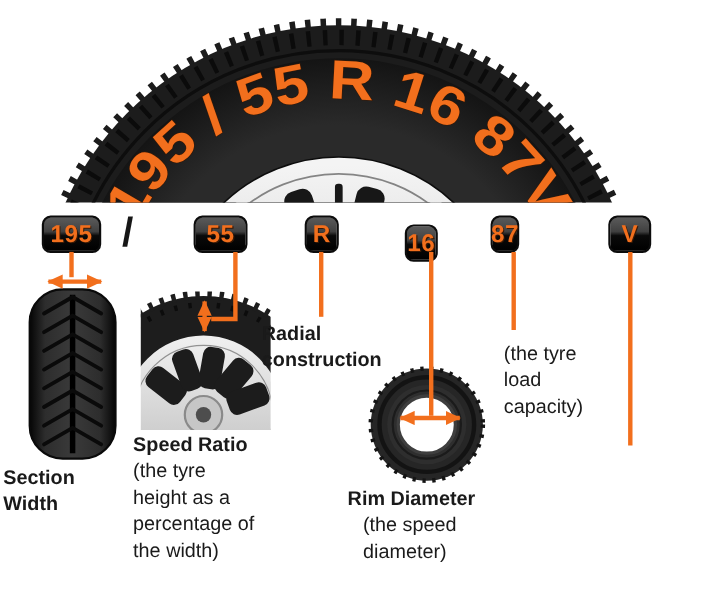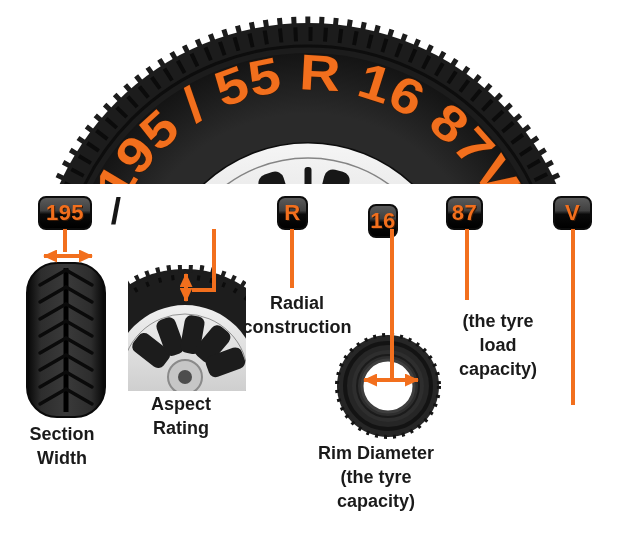--- a/index.html
+++ b/index.html
@@ -20,23 +20,23 @@
     text-shadow:1px 1px 0 #3a1a06;
     text-align:center;
   }
   .slash {
     position:absolute; left:100px; top:190px; width:32px; height:44px;
     font-size:37px; font-weight:600; color:#161616;
     display:flex; align-items:center; justify-content:center;
   }
 
   
-  .annot { position:absolute; text-align:center; font-size:18px; line-height:24px; }
+  .annot { position:absolute; font-size:18px; line-height:24px; }
   .annot .title { font-weight:700; }
-  .annot .note  { font-weight:700; margin:0 auto; }
+  .annot .note  { font-weight:400; margin:0 auto; }
 
   svg { display:block; }
   .overlay { pointer-events:none; }
 </style>
 </head>
 <body>
 
 <div id="canvas">
 
   <svg class="abs" style="left:0;top:0" width="643" height="184" viewBox="0 0 643 184">
@@ -79,23 +79,24 @@
     <circle cx="308" cy="295" r="145" fill="none" stroke="url(#rimGrad)" stroke-width="13"></circle>
     <circle cx="308" cy="295" r="137" fill="none" stroke="#3c3c3c" stroke-width="1.5" opacity="0.6"></circle>
 
     <text font-family="Liberation Sans, sans-serif" font-size="50" font-weight="700" fill="#f26f1d" stroke="#3a1a06" stroke-width="1" paint-order="stroke">
       <textPath href="#sidewallArc" textLength="455" lengthAdjust="spacingAndGlyphs">195 / 55 R 16 87V</textPath>
     </text>
   </svg>
 
   <div class="badge" style="left:38px;top:196px;width:54px">195</div>
   <div class="slash">/</div>
+  <div class="badge" style="left:176px;top:196px;width:49px">55</div>
   <div class="badge" style="left:277px;top:196px;width:31px">R</div>
   <div class="badge" style="left:368px;top:204px;width:30px">16</div>
-  <div class="badge" style="left:446px;top:196px;width:37px">87</div>
+  <div class="badge" style="left:446px;top:196px;width:26px">87</div>
   <div class="badge" style="left:553px;top:196px;width:39px">V</div>
 
   <svg class="abs" style="left:24px;top:260px" width="84" height="160" viewBox="0 0 84 160">
     <defs>
       <linearGradient id="treadGrad" x1="0" y1="0" x2="1" y2="0">
         <stop offset="0" stop-color="#050505"></stop>
         <stop offset="0.18" stop-color="#2d2d2d"></stop>
         <stop offset="0.5" stop-color="#3a3a3a"></stop>
         <stop offset="0.82" stop-color="#2d2d2d"></stop>
         <stop offset="1" stop-color="#050505"></stop>
@@ -168,35 +169,36 @@
 
       <path d="M392 229 V 378"></path>
       <path d="M364 380 H 418" marker-start="url(#ah)" marker-end="url(#ah)"></path>
 
       <path d="M467 229 V 300"></path>
 
       <path d="M573 229 V 405"></path>
     </g>
   </svg>
 
-  <div class="annot" style="left:14px;top:422px;width:96px">
+  <div class="annot" style="left:3px;top:422px;width:96px">
     <div class="title">Section Width</div>
   </div>
 
   <div class="annot" style="left:121px;top:392px;width:120px">
-    <div class="title">Aspect Rating</div>
+    <div class="title">Speed Ratio</div>
+    <div class="note">(the tyre height as a percentage of the width)</div>
   </div>
 
   <div class="annot" style="left:238px;top:291px;width:118px">
     <div class="title">Radial construction</div>
   </div>
 
   <div class="annot" style="left:316px;top:441px;width:120px">
     <div class="title">Rim Diameter</div>
-    <div class="note" style="max-width:92px">(the tyre capacity)</div>
+    <div class="note" style="max-width:92px">(the speed diameter)</div>
   </div>
 
   <div class="annot" style="left:440px;top:309px;width:116px">
     <div class="note" style="max-width:80px">(the tyre load capacity)</div>
   </div>
 
 
 </div>
 
 </body></html>

